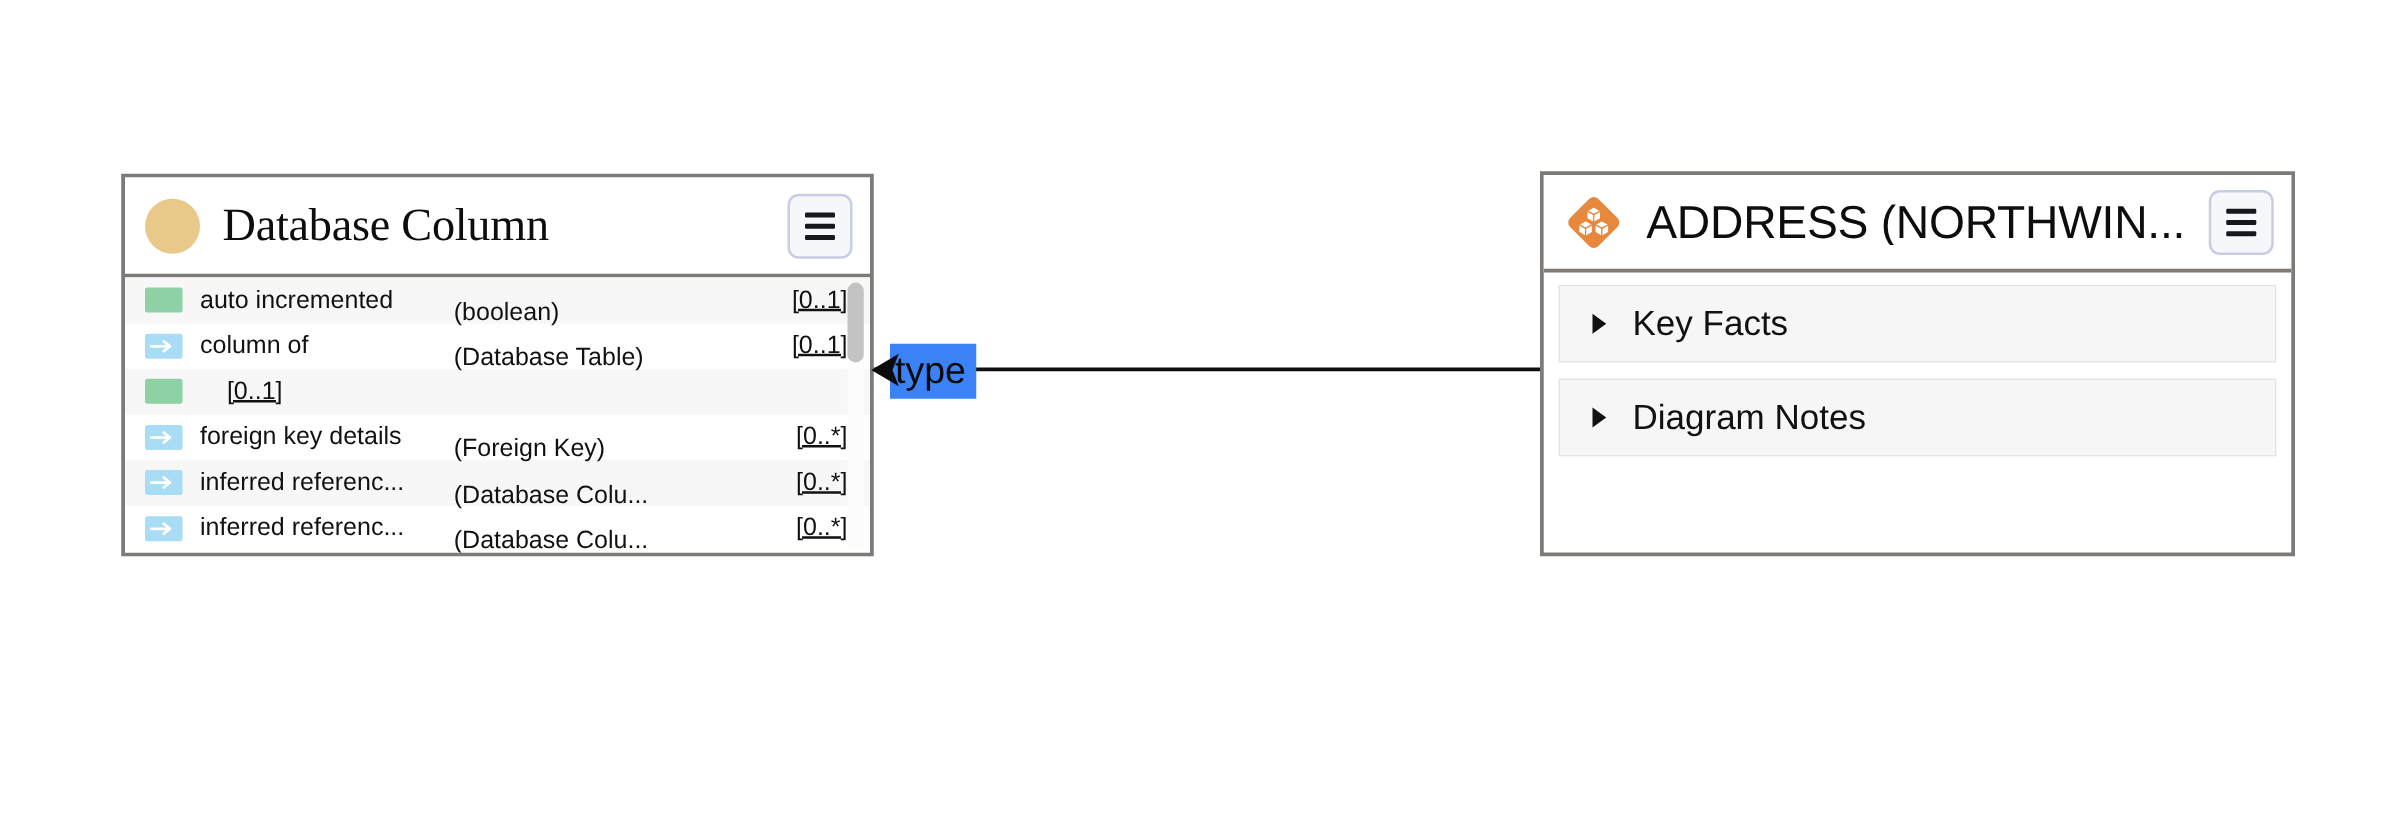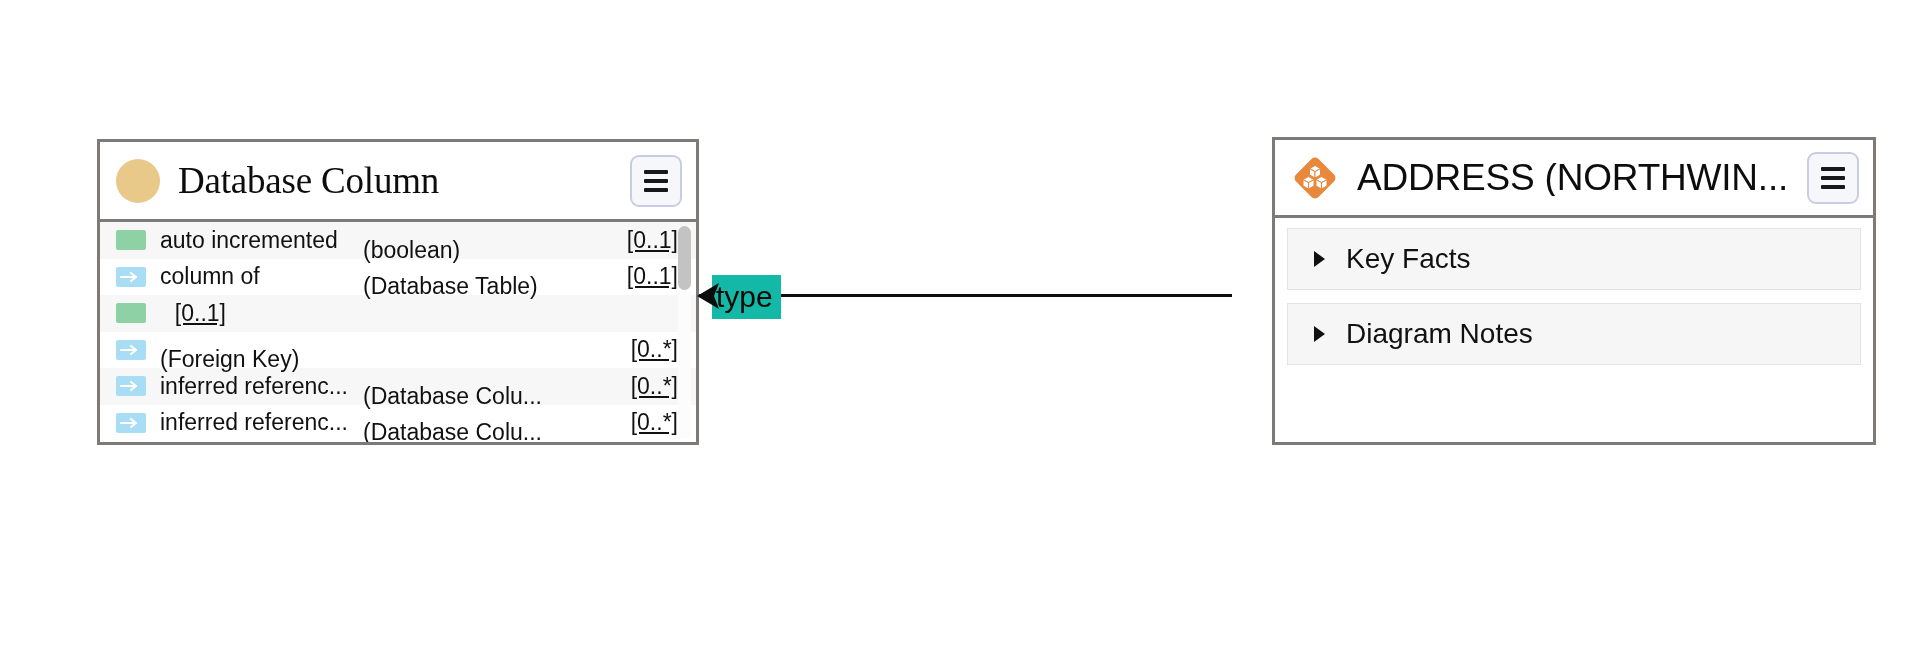--- a/index.html
+++ b/index.html
@@ -105,21 +105,21 @@
     top: 0;
     right: 0;
   }
 
   .prop-row {
     display: flex;
     align-items: center;
     height: 36.5px;
     padding: 0 18px 0 16px;
     box-sizing: border-box;
-    font-size: 23px;
+    font-size: 20px;
     color: #111111;
     background: #ffffff;
   }
   .prop-row.alt { background: #f7f7f7; }
 
   .row-swatch {
     flex: 0 0 auto;
     width: 30px;
     height: 20px;
     margin-right: 14px;
@@ -166,21 +166,21 @@
     top: 0;
     width: 13px;
     height: 64px;
     border-radius: 7px;
     background: #c3c3c3;
     cursor: pointer;
   }
 
   
   #card-right {
-    left: 1272px;
+    left: 1232px;
     top: 137px;
     width: 604px;
     height: 308px;
   }
   #card-right .card-header { height: 78px; }
 
   .diamond-icon {
     flex: 0 0 auto;
     width: 48px;
     height: 48px;
@@ -236,21 +236,21 @@
   }
 
   #edge-label {
     position: absolute;
     left: 712px;
     top: 275px;
     height: 44px;
     display: flex;
     align-items: center;
     padding: 0 8px 0 4px;
-    background: #14b8a6;
+    background: #3b82f6;
     z-index: 2;
     box-sizing: border-box;
   }
   #edge-label .lbl-text {
     font-size: 30px;
     color: #090909;
     line-height: 1;
     white-space: nowrap;
   }
   #edge-arrow {
@@ -312,20 +312,21 @@
           <div class="prop-row alt">
             <span class="row-swatch"></span>
             <span class="row-mult">[0..1]</span>
           </div>
           <div class="prop-row">
             <span class="row-swatch ref">
               <svg width="22" height="12" viewBox="0 0 22 12">
                 <path d="M1 6 H15 M11 2 L16 6 L11 10" stroke="#ffffff" stroke-width="2.2" fill="none" stroke-linecap="round" stroke-linejoin="round"></path>
               </svg>
             </span>
+            <span class="row-name">foreign key details</span>
             <span class="row-type">(Foreign Key)</span>
             <span class="row-mult">[0..*]</span>
           </div>
           <div class="prop-row alt">
             <span class="row-swatch ref">
               <svg width="22" height="12" viewBox="0 0 22 12">
                 <path d="M1 6 H15 M11 2 L16 6 L11 10" stroke="#ffffff" stroke-width="2.2" fill="none" stroke-linecap="round" stroke-linejoin="round"></path>
               </svg>
             </span>
             <span class="row-name">inferred referenc...</span>

